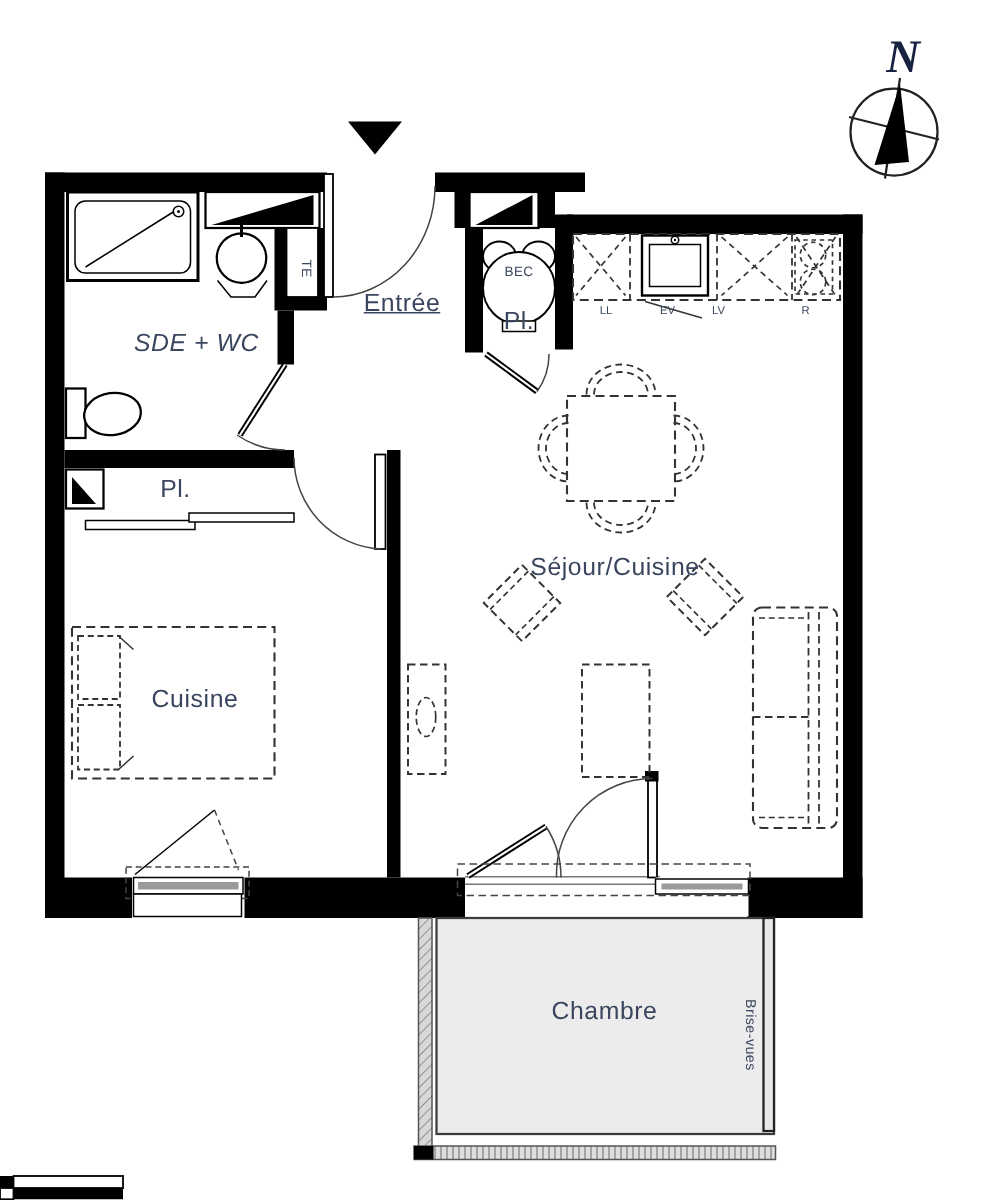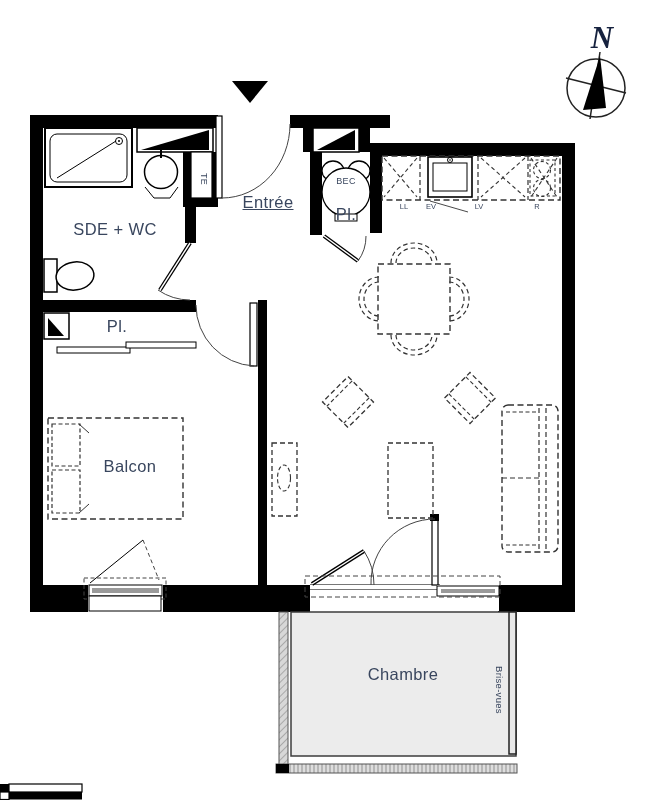--- a/index.html
+++ b/index.html
@@ -245,35 +245,36 @@
     <rect x="9" y="784" width="73" height="8" fill="#fff" stroke="#000" stroke-width="1.2"></rect>
     <rect x="0" y="792" width="9" height="7.5" fill="#fff" stroke="#000" stroke-width="1.2"></rect>
     <rect x="9" y="792" width="73" height="7.5" fill="#000"></rect>
   </g>
 </svg>
 
   <div class="lbl lbl-north" style="left:585px;top:22px;width:34px;">N</div>
 
   <div class="lbl lbl-room" style="left:230px;top:194px;width:76px;text-decoration:underline;">Entrée</div>
 
-  <div class="lbl lbl-room" style="left:60px;top:221px;width:110px;">SDE + WC</div>
+  <div class="lbl lbl-room" style="left:76px;top:221px;width:110px;font-style:italic;">SDE + WC</div>
 
   <div class="lbl lbl-room" style="left:92px;top:318px;width:50px;">Pl.</div>
 
   <div class="lbl lbl-room" style="left:321px;top:206px;width:50px;">Pl.</div>
 
   <div class="lbl lbl-small" style="left:326px;top:177px;width:40px;">BEC</div>
 
   <div class="lbl lbl-small lbl-vert" style="left:196px;top:162px;height:34px;width:12px;">TE</div>
 
-
-  <div class="lbl lbl-room" style="left:80px;top:458px;width:100px;">Balcon</div>
+  <div class="lbl lbl-room" style="left:335px;top:370px;width:150px;">Séjour/Cuisine</div>
+
+  <div class="lbl lbl-room" style="left:80px;top:458px;width:100px;">Cuisine</div>
 
   <div class="lbl lbl-room" style="left:353px;top:666px;width:100px;">Chambre</div>
 
   <div class="lbl lbl-small lbl-vert" style="left:491px;top:650px;height:80px;width:13px;font-size:9.5px;">Brise-vues</div>
 
   <div class="lbl lbl-kitchen" style="left:392px;top:203px;width:24px;">LL</div>
-  <div class="lbl lbl-kitchen" style="left:419px;top:203px;width:24px;">EV</div>
+  <div class="lbl lbl-kitchen" style="left:433px;top:203px;width:24px;">EV</div>
   <div class="lbl lbl-kitchen" style="left:467px;top:203px;width:24px;">LV</div>
   <div class="lbl lbl-kitchen" style="left:527px;top:203px;width:20px;">R</div>
 
 </div>
 
 </body></html>

